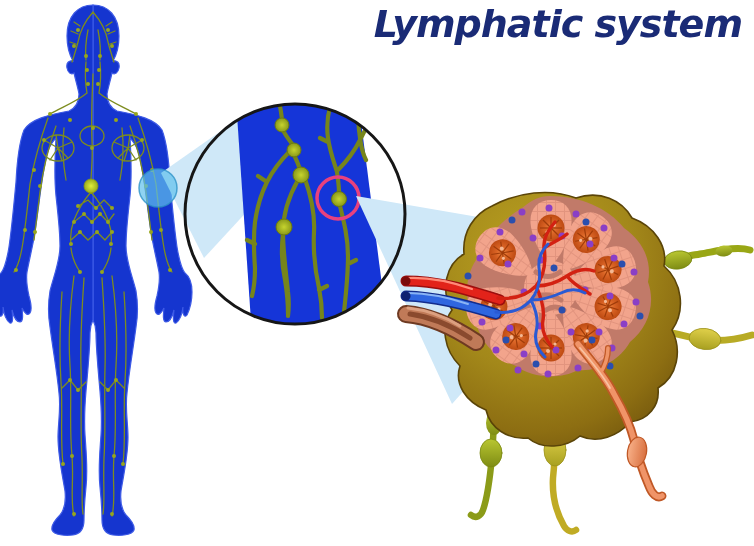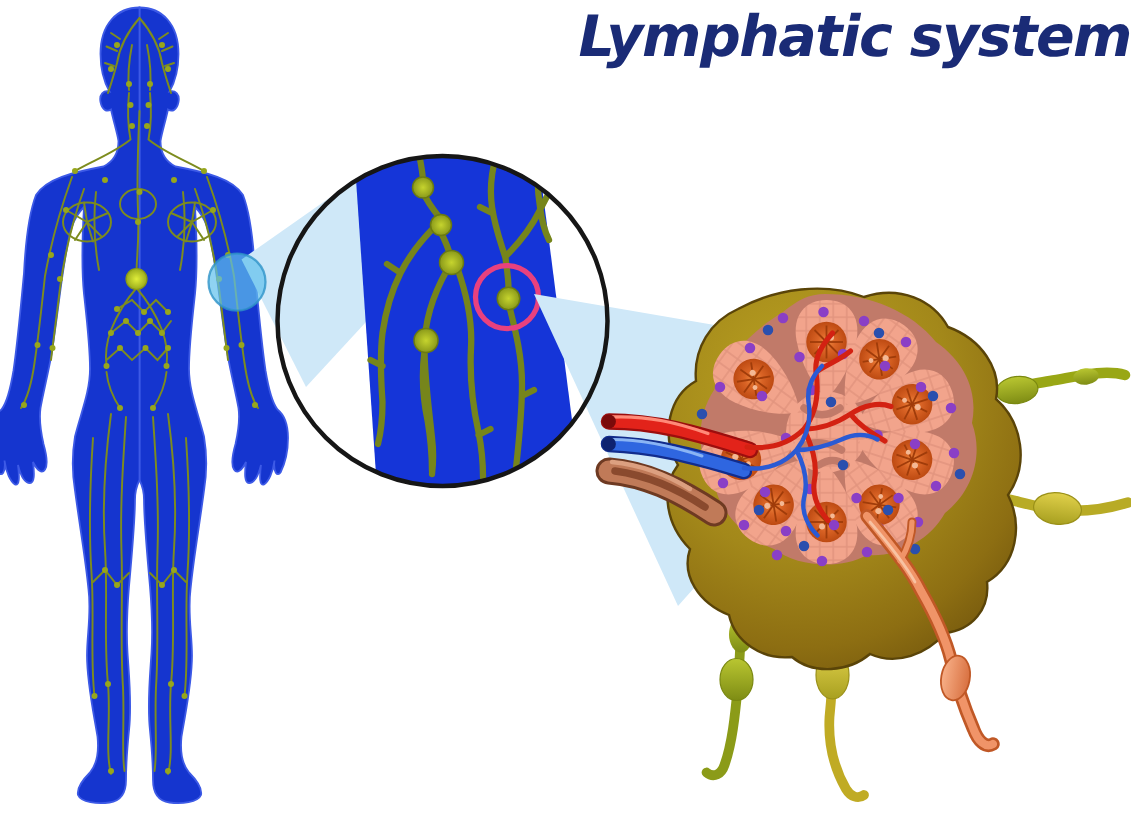--- a/index.html
+++ b/index.html
@@ -1,19 +1,19 @@
 <!DOCTYPE html>
 <html><head>
 <meta charset="utf-8">
 <style>
   html,body{margin:0;padding:0;background:#fff;}
   .canvas{position:relative;width:754px;height:546px;background:#fff;overflow:hidden;
           font-family:"DejaVu Sans","Liberation Sans",sans-serif;}
   .scene{position:absolute;left:0;top:0;}
-  .title{position:absolute;top:2px;right:0;font-style:italic;font-weight:bold;
+  .title{position:absolute;top:2px;right:12px;font-style:italic;font-weight:bold;
          font-size:38px;letter-spacing:-1px;color:#1a2b76;white-space:nowrap;}
 </style>
 </head>
 <body>
 
 <div class="canvas">
 <svg class="scene" width="754" height="546" viewBox="0 0 754 546">
   <defs>
     <pattern id="mesh" width="9" height="9" patternUnits="userSpaceOnUse">
       <rect width="9" height="9" fill="#f2a48c"></rect>

